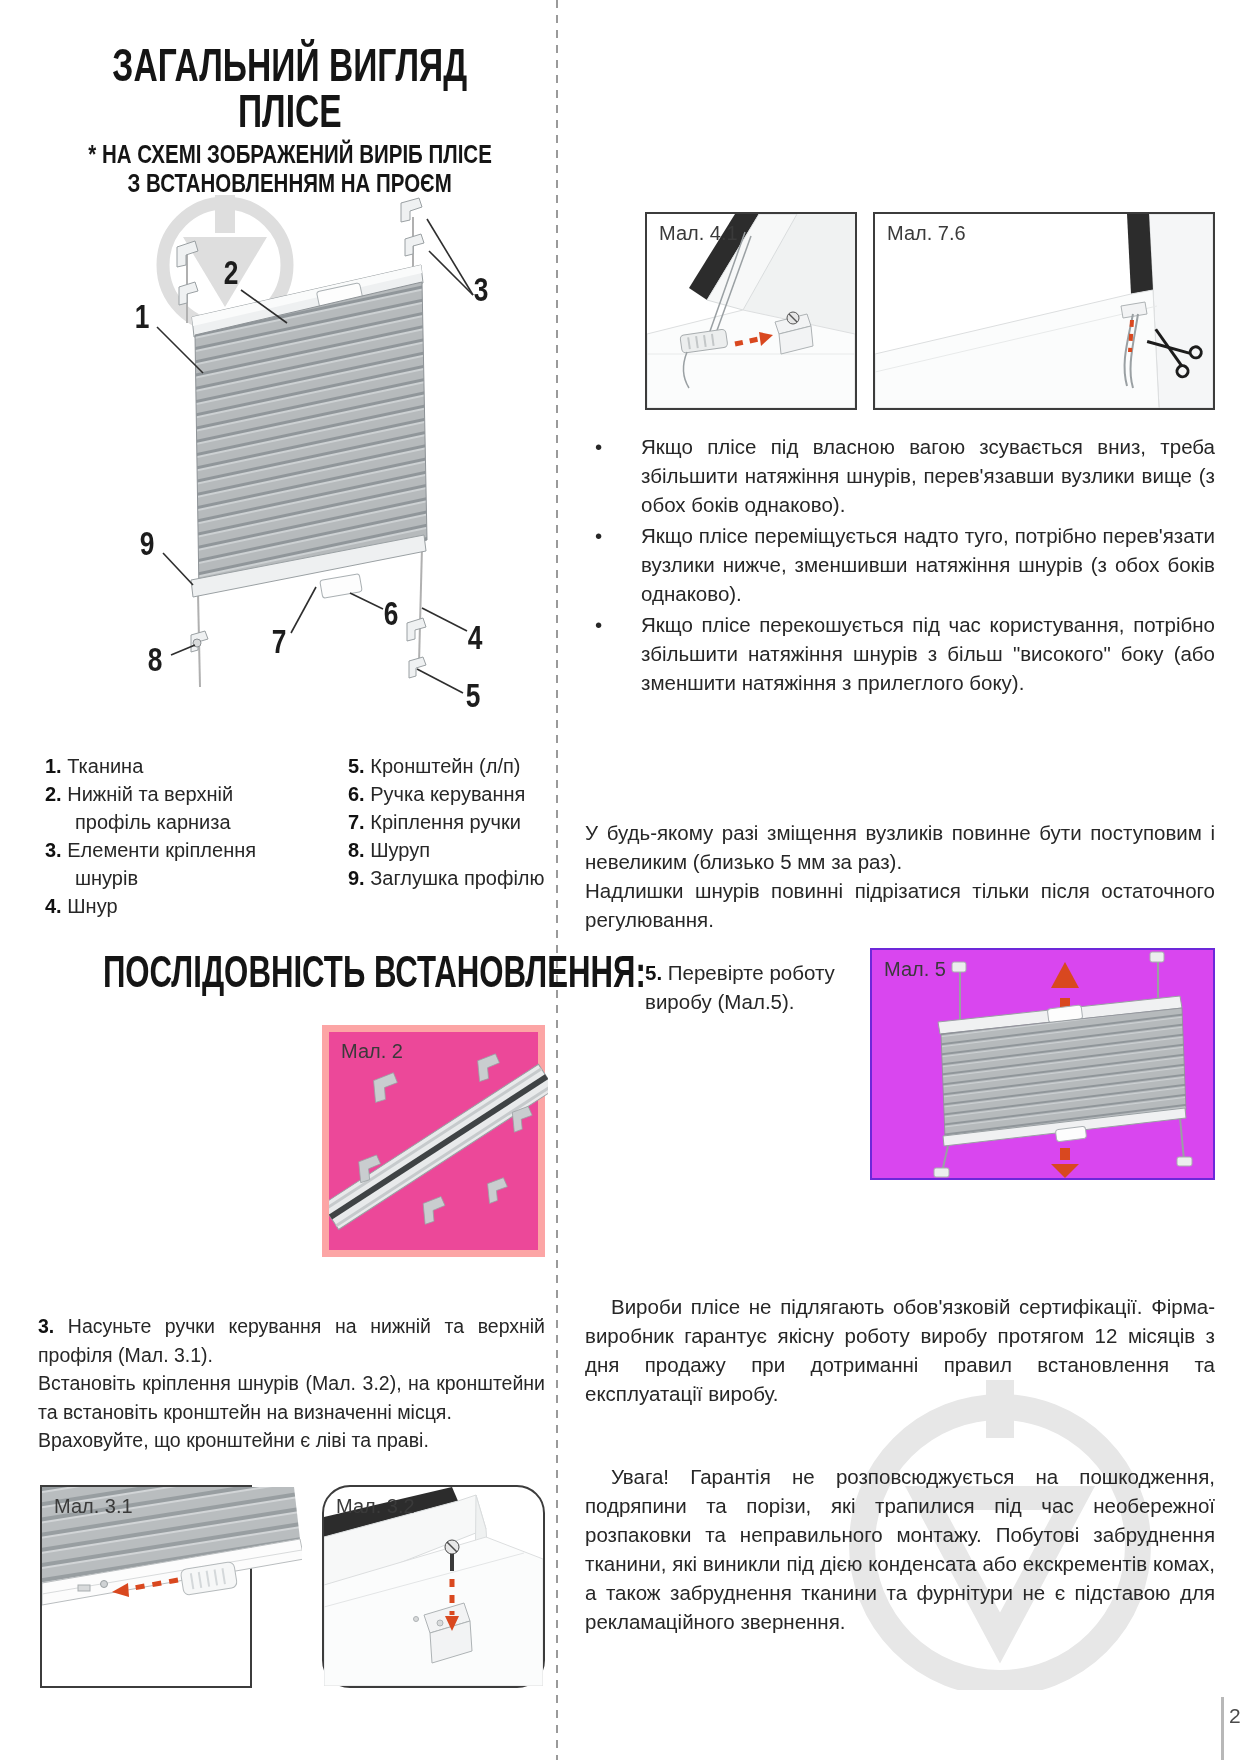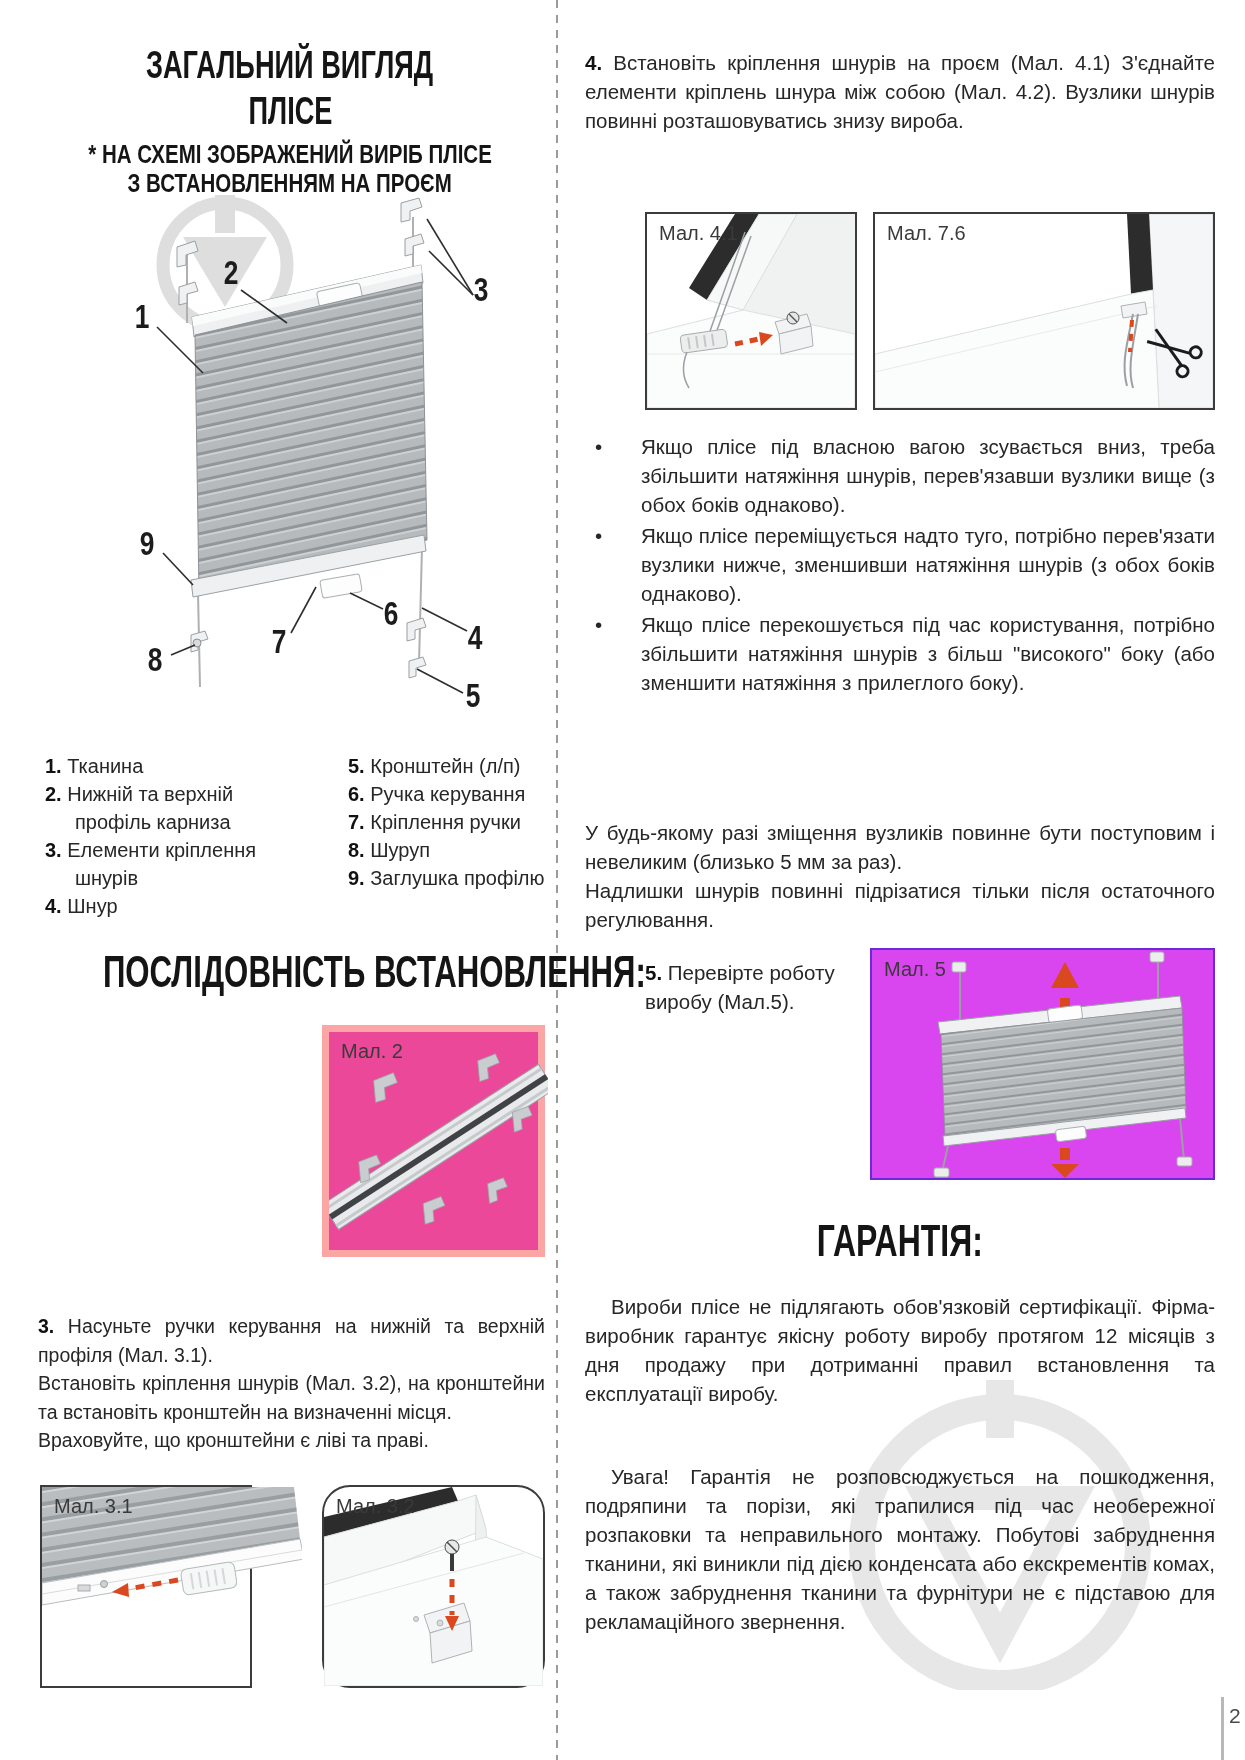--- a/index.html
+++ b/index.html
@@ -1,20 +1,20 @@
 <!DOCTYPE html>
 <html><head>
 <meta charset="utf-8">
 <style>
   html,body{margin:0;padding:0;background:#ffffff;}
   body{font-family:"Liberation Sans", sans-serif;color:#272727;}
   .page{position:relative;width:1245px;height:1760px;background:#fff;overflow:hidden;}
   .abs{position:absolute;}
   .cond{display:inline-block;transform:scale(0.8,1.12);transform-origin:center;white-space:nowrap;font-weight:bold;color:#151515;}
-  .title{font-size:34px;line-height:46px;text-align:center;}
+  .title{font-size:42px;line-height:46px;text-align:center;}
   .subtitle{font-size:25px;line-height:29px;text-align:center;}
   .h-seq{font-size:39px;}
   .h-war{font-size:40px;}
   .body-l{font-size:19.5px;line-height:28.5px;text-align:justify;}
   .body-r{font-size:20.5px;line-height:29px;text-align:justify;}
   .bnum{font-weight:bold;color:#111;}
   .legend-item{font-size:20px;line-height:28px;padding-left:30px;text-indent:-30px;margin:0;}
   .figbox{position:absolute;background:#fff;border:2px solid #3c3c3c;box-sizing:border-box;}
   .figbox-thin{position:absolute;background:#ec4899;border:7px solid #fca5a5;box-sizing:border-box;}
   .figbox-med{position:absolute;background:#d946ef;border:2px solid #6d28d9;box-sizing:border-box;padding-left:8px;}
@@ -213,24 +213,20 @@
       </g>
     </svg>
   </div>
 
   <svg class="abs" style="left:830px;top:1380px;" width="340" height="310" viewBox="0 0 340 310">
     <circle cx="170" cy="165" r="138" fill="none" stroke="#e7e7e7" stroke-width="26"></circle>
     <rect x="156" y="0" width="28" height="58" fill="#e7e7e7"></rect>
     <polygon points="95,118 245,118 170,258 95,118" fill="none" stroke="#e7e7e7" stroke-width="24"></polygon>
   </svg>
 
-  <div class="abs body-r" style="left:585px;top:48px;width:630px;">
-    <b class="bnum">4.</b>
-    <span>Встановіть кріплення шнурів на проєм (Мал. 4.1) З'єднайте елементи кріплень шнура між собою (Мал. 4.2). Вузлики шнурів повинні розташовуватись знизу вироба.</span>
-  </div>
 
   <div class="figbox" style="left:645px;top:212px;width:212px;height:198px;">
     <span class="figlabel">Мал. 4.1</span>
     <svg width="208" height="194" viewBox="0 0 208 194">
       <polygon points="150,0 208,0 208,120 96,96" fill="#f0f2f2"></polygon>
       <polygon points="88,0 112,0 60,86 42,74" fill="#2c2c2c"></polygon>
       <polygon points="112,0 150,0 96,96 60,86" fill="#f7f8f8" stroke="#d9dcdd"></polygon>
       <polygon points="0,120 96,96 208,120 208,194 0,194" fill="#fbfcfc" stroke="#dcdedf"></polygon>
       <line x1="0" y1="140" x2="208" y2="140" stroke="#e8eaea"></line>
       <path d="M62,120 L98,18" stroke="#9aa0a3" stroke-width="1.5" fill="none"></path>
@@ -333,23 +329,20 @@
       <polygon points="61,84 302,58 306,160 65,188" fill="url(#pl5)" stroke="#8d9296" stroke-width="0.8"></polygon>
       <polygon points="63,186 305,158 306,168 64,196" fill="#f0f1f2" stroke="#9aa0a3"></polygon>
       <rect x="176" y="178" width="30" height="12" rx="3" fill="#fdfdfd" stroke="#aab0b3" transform="rotate(-7 191 184)"></rect>
       <g fill="#d9481f">
         <rect x="180" y="198" width="10" height="12"></rect>
         <polygon points="171,214 199,214 185,228"></polygon>
       </g>
     </svg>
   </div>
 
-  <div class="abs" style="left:585px;top:1218px;width:630px;text-align:center;">
-    <span class="cond h-war">ГАРАНТІЯ:</span>
-  </div>
 
   <div class="abs body-r indent1" style="left:585px;top:1292px;width:630px;">Вироби плісе не підлягають обов'язковій сертифікації. Фірма-виробник гарантує якісну роботу виробу протягом 12 місяців з дня продажу при дотриманні правил встановлення та експлуатації виробу.</div>
   <div class="abs body-r indent1" style="left:585px;top:1462px;width:630px;">Увага! Гарантія не розповсюджується на пошкодження, подряпини та порізи, які трапилися під час необережної розпаковки та неправильного монтажу. Побутові забруднення тканини, які виникли під дією конденсата або екскрементів комах, а також забруднення тканини та фурнітури не є підставою для рекламаційного звернення.</div>
 
   <div class="pagenum-bar"></div>
   <div class="pagenum">2</div>
 
 </div>
 
 </body></html>

